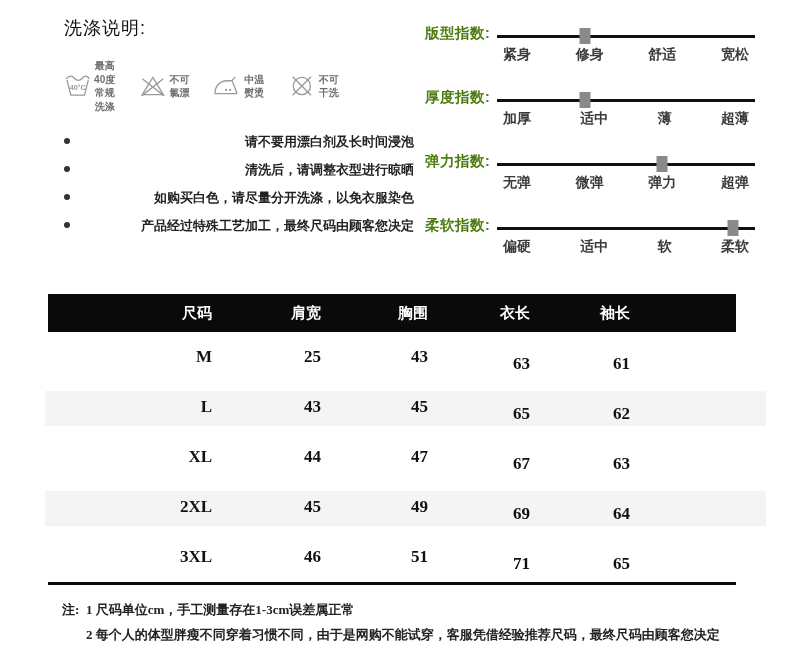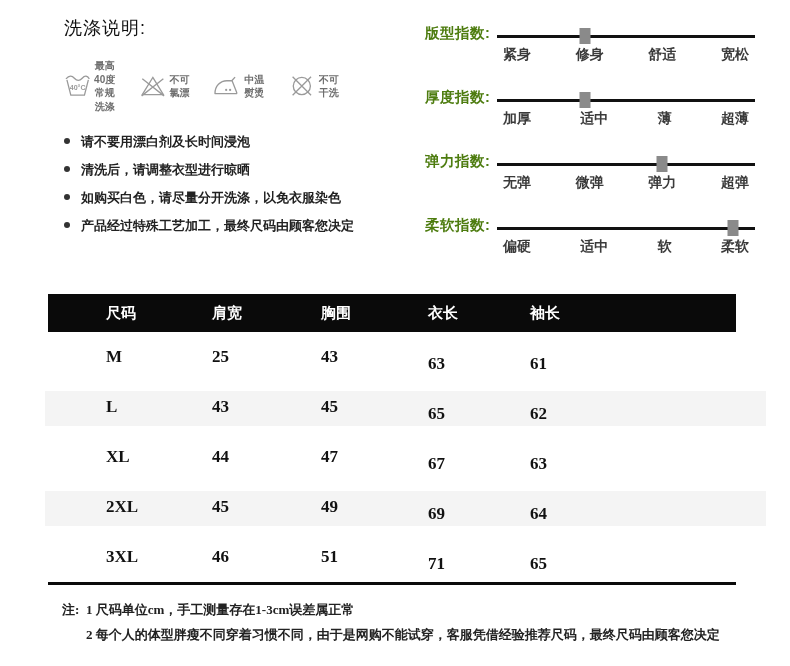--- a/index.html
+++ b/index.html
@@ -10,37 +10,37 @@
   }
 
   
   .wash { position:absolute; left:64px; top:16px; width:350px; }
   .wash-title { font-size:18px; font-weight:normal; color:#111; letter-spacing:1px; }
   .icons-row { margin-top:18px; width:278px; display:flex; justify-content:space-between; }
   .care-item { width:54px; display:flex; flex-direction:row; align-items:center; }
   .care-item svg { width:42px; height:40px; display:block; }
   .care-label { margin-top:1px; font-size:10px; font-weight:bold; color:#6e6e6e; text-align:center; line-height:1.35; white-space:pre-line; }
   .tips { margin-top:22px; list-style:none; }
-  .tip { position:relative; padding-left:17px; font-size:13px; font-weight:bold; color:#222; line-height:1; margin-bottom:15px; }
+  .tip { position:relative; padding-left:17px; font-size:13px; font-weight:bold; color:#222; line-height:1; margin-bottom:15px;text-align:right; }
   .tip-dot { position:absolute; left:0; top:3px; width:6px; height:6px; border-radius:50%; background:#333; }
 
   
   .indices { position:absolute; left:425px; top:16px; width:332px; }
   .idx-group { position:relative; height:64px; }
   .idx-title { position:absolute; left:0; top:8px; font-size:14.5px; font-weight:bold; color:#4d7c0f; letter-spacing:0.5px; }
   .idx-track { position:absolute; left:72px; right:2px; top:19px; height:3px; background:#111; }
   .idx-marker { position:absolute; top:-7px; width:11px; height:16px; background:#8a8a8a; transform:translateX(-50%); }
   .idx-labels { position:absolute; left:72px; right:2px; top:30px; display:flex; justify-content:space-between; padding:0 6px;text-align:right; }
   .idx-label { font-size:14px; font-weight:bold; color:#3a3a3a; }
 
   
   .size-table { position:absolute; left:48px; top:294px; width:688px; }
   .t-row { display:grid; grid-template-columns:58px 106px 109px 107px 102px 100px 1fr; align-items:center; height:50px; position:relative; }
   .t-row.head { height:38px; background:#0a0a0a; color:#ffffff; }
-  .t-cell { text-align:left; }
+  .t-cell { text-align:right; }
   .head .t-cell { font-size:15px; font-weight:bold; font-family:"Liberation Sans", sans-serif; }
   .body .t-cell { font-size:17px; font-weight:bold; font-family:"Liberation Serif", serif; color:#111; }
   .body .t-cell.low { position:relative; top:7px; }
   .t-row.striped::before { content:""; position:absolute; left:-3px; right:-30px; top:9px; bottom:6px; background:#f4f4f4; z-index:-1; }
   .t-row.body { z-index:0; }
   .t-bottom { height:3px; background:#0a0a0a; margin-top:0; }
 
   
   .notes { position:absolute; left:62px; top:597px; width:710px; display:flex; font-family:"Liberation Serif", serif; }
   .notes-prefix { font-size:13px; font-weight:bold; color:#222; width:24px; line-height:25px; }

